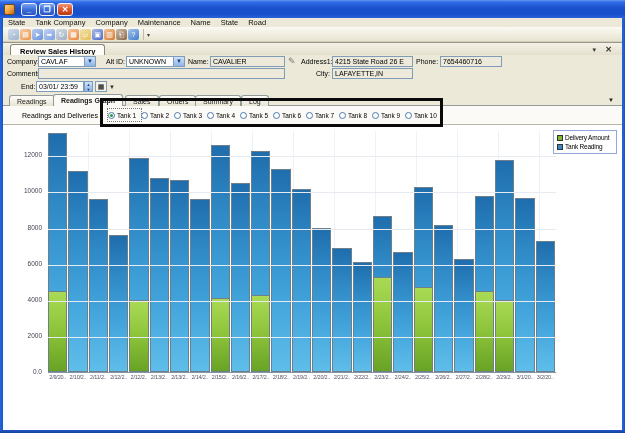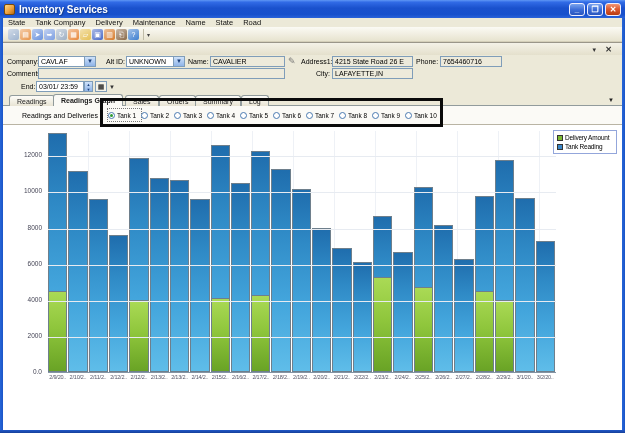--- a/index.html
+++ b/index.html
@@ -110,30 +110,29 @@
   #legend { position:absolute; right:5px; top:5px; width:64px; border:1px solid #93a6db; background:#fff;
     padding:2px 3px; z-index:10; }
   .legend-item { display:flex; align-items:center; font-size:6.5px; color:#000; height:9px; letter-spacing:-0.2px; }
   .legend-swatch { width:6px; height:6px; border:1px solid #333; margin-right:2px; flex:none; }
 </style>
 </head>
 <body>
 
 <div id="titlebar">
   <div id="app-icon"></div>
-  <div id="title-text">Inventory Services</div>
   <div class="winbtn">_</div>
   <div class="winbtn">❐</div>
   <div class="winbtn close">✕</div>
 </div>
 
 <div id="menubar">
     <span class="menu-item">State</span>
     <span class="menu-item">Tank Company</span>
-    <span class="menu-item">Delivery</span>
+    <span class="menu-item">Company</span>
     <span class="menu-item">Maintenance</span>
     <span class="menu-item">Name</span>
     <span class="menu-item">State</span>
     <span class="menu-item">Road</span>
   </div>
 
 <div id="toolbar">
     <div class="tb-icon" style="background: linear-gradient(145deg, rgba(255, 255, 255, 0.533), transparent), rgb(159, 180, 207);">◔</div>
     <div class="tb-icon" style="background: linear-gradient(145deg, rgba(255, 255, 255, 0.533), transparent), rgb(232, 148, 74);">▤</div>
     <div class="tb-icon" style="background: linear-gradient(145deg, rgba(255, 255, 255, 0.533), transparent), rgb(107, 147, 222);">➤</div>
@@ -143,20 +142,21 @@
     <div class="tb-icon" style="background: linear-gradient(145deg, rgba(255, 255, 255, 0.533), transparent), rgb(230, 192, 85);">▱</div>
     <div class="tb-icon" style="background: linear-gradient(145deg, rgba(255, 255, 255, 0.533), transparent), rgb(74, 106, 200);">▣</div>
     <div class="tb-icon" style="background: linear-gradient(145deg, rgba(255, 255, 255, 0.533), transparent), rgb(216, 124, 44);">▥</div>
     <div class="tb-icon" style="background: linear-gradient(145deg, rgba(255, 255, 255, 0.533), transparent), rgb(138, 106, 74);">⎗</div>
     <div class="tb-icon" style="background: linear-gradient(145deg, rgba(255, 255, 255, 0.533), transparent), rgb(63, 127, 208);">?</div>
     <div id="toolbar-sep"></div>
     <span id="toolbar-overflow">▾</span>
   </div>
 
 <div id="panelheader">
+  <div id="review-tab">Review Sales History</div>
   <div id="panel-collapse">▾</div>
   <div id="panel-close">✕</div>
 </div>
 
 <div id="form">
   <span class="flabel" style="left:4px;top:3px;">Company:</span>
   <div class="ffield white" style="left:35px;top:1px;width:58px;">
     <span class="combo-text">CAVLAF</span>
     <span class="combo-btn">▼</span>
   </div>

